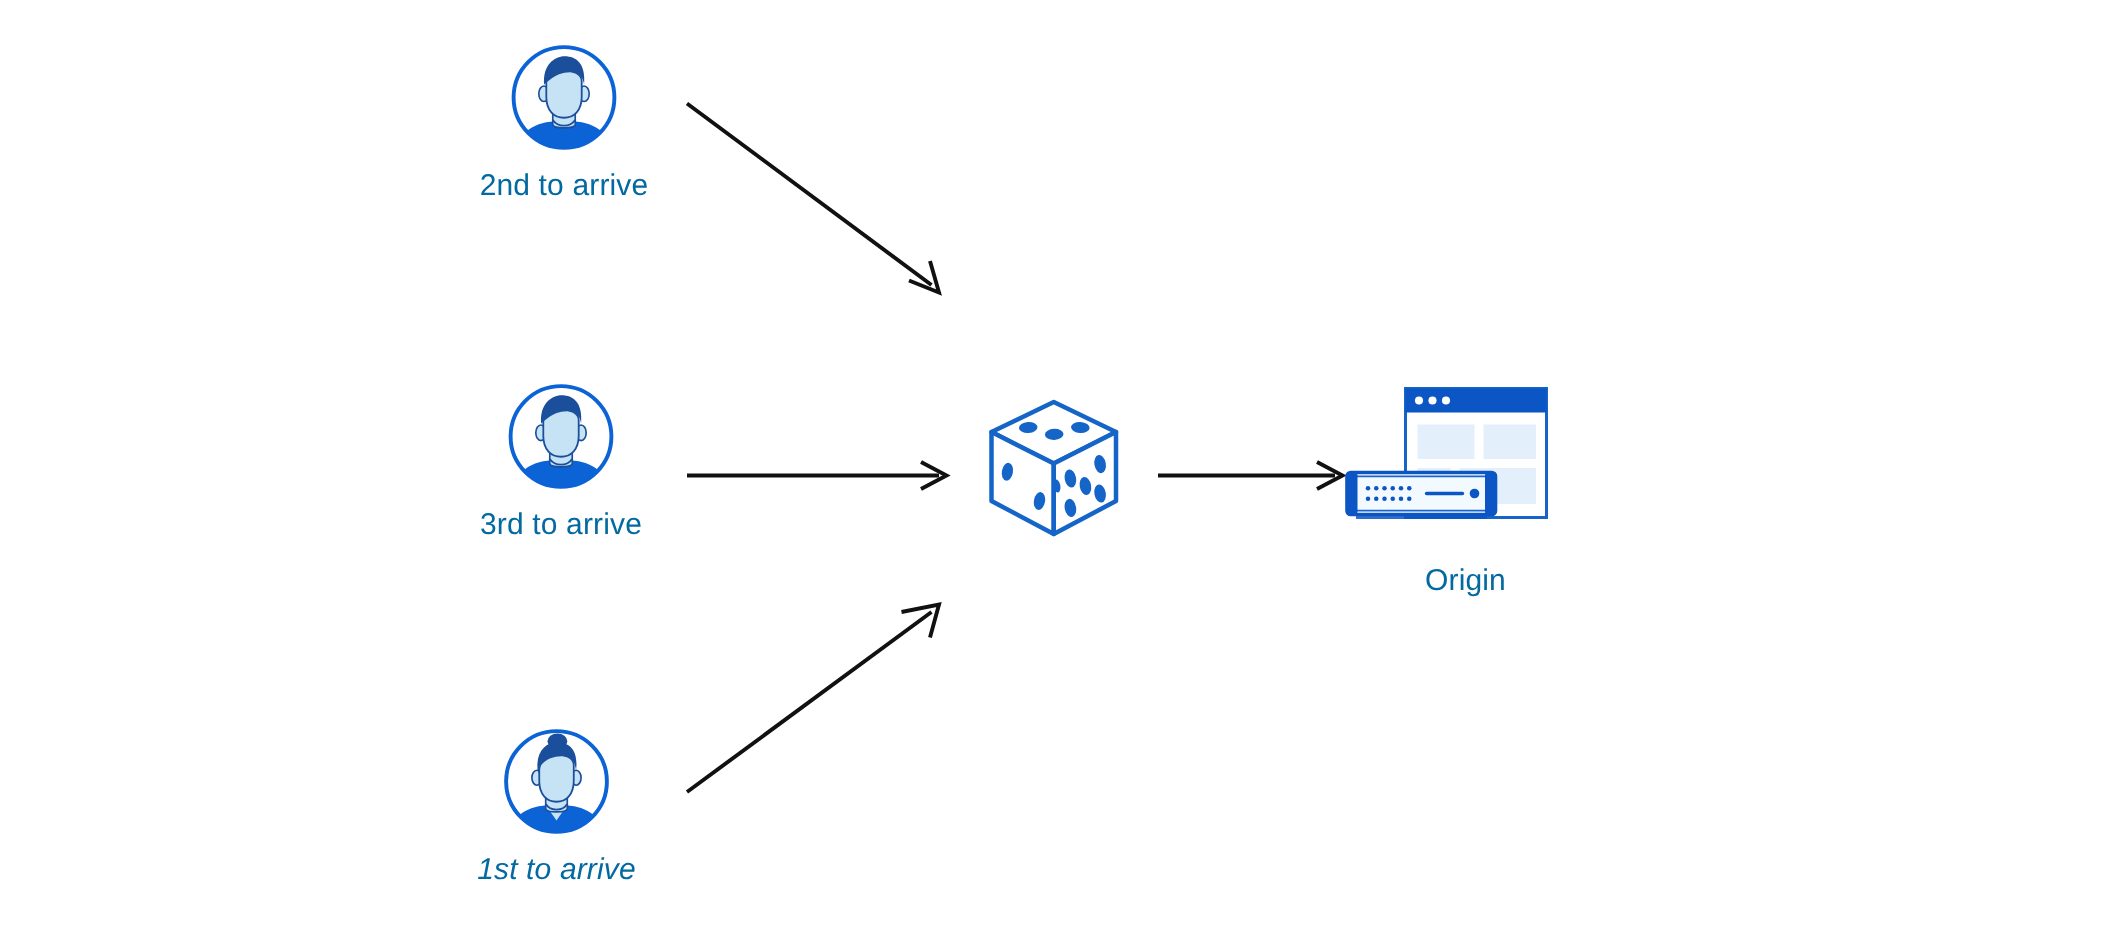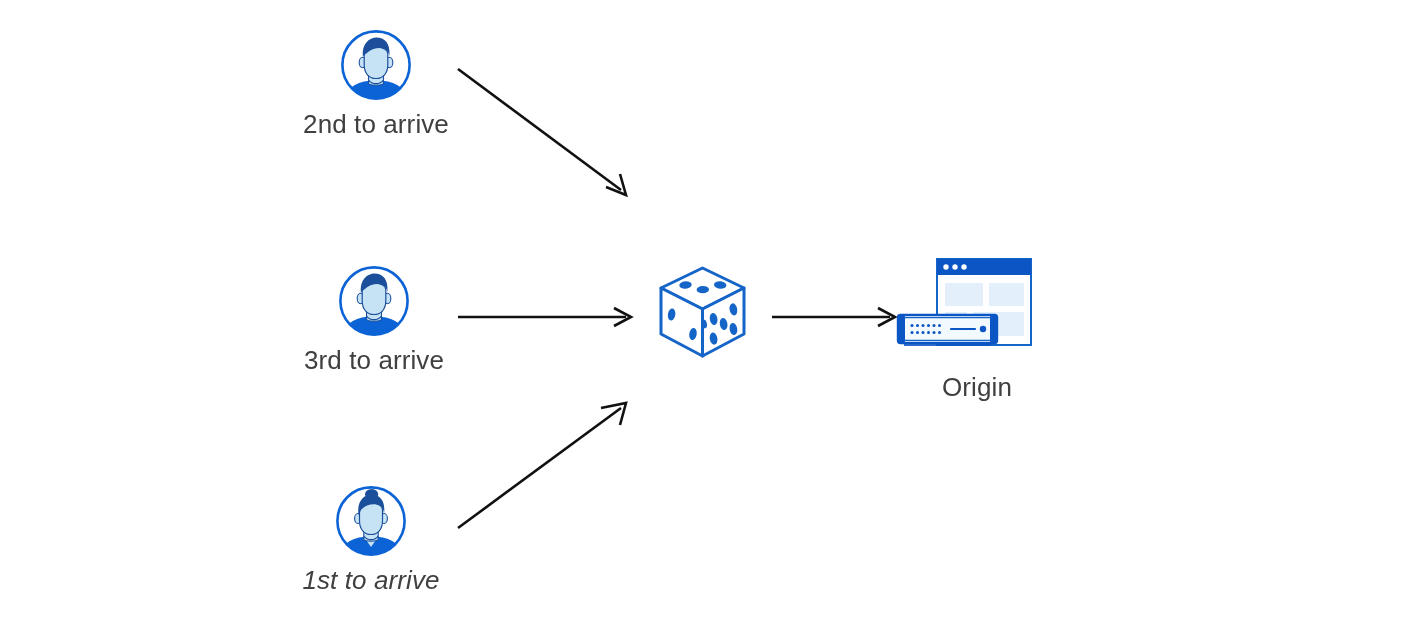--- a/index.html
+++ b/index.html
@@ -23,34 +23,34 @@
     height: 633px;
   }
   .node {
     position: absolute;
     display: flex;
     flex-direction: column;
     align-items: center;
   }
   .node-label {
     margin-top: 10px;
-    font-size: 26px;
+    font-size: 20px;
     line-height: 24px;
-    color: #404040;
+    color: #0369a1;
     white-space: nowrap;
     text-align: right;
     letter-spacing: 0.1px;
   }
   .icon-box {
     display: block;
     line-height: 0;
   }
   
   #node-user-2nd { left: 311px; top: 28px; width: 130px; }
-  #node-user-3rd { left: 309px; top: 264px; width: 130px; }
+  #node-user-3rd { left: 309px; top: 254px; width: 130px; }
   #node-user-1st { left: 306px; top: 484px; width: 130px; font-style: italic; }
   #node-origin   { left: 895px; top: 255px; width: 140px; }
   #node-dice     { left: 655px; top: 262px; width: 95px; }
 
   .node-origin-label { margin-top: 12px; margin-left: 24px; }
 
   svg { display: block; overflow: visible; }
   .arrow-layer {
     position: absolute;
     left: 0; top: 0;

